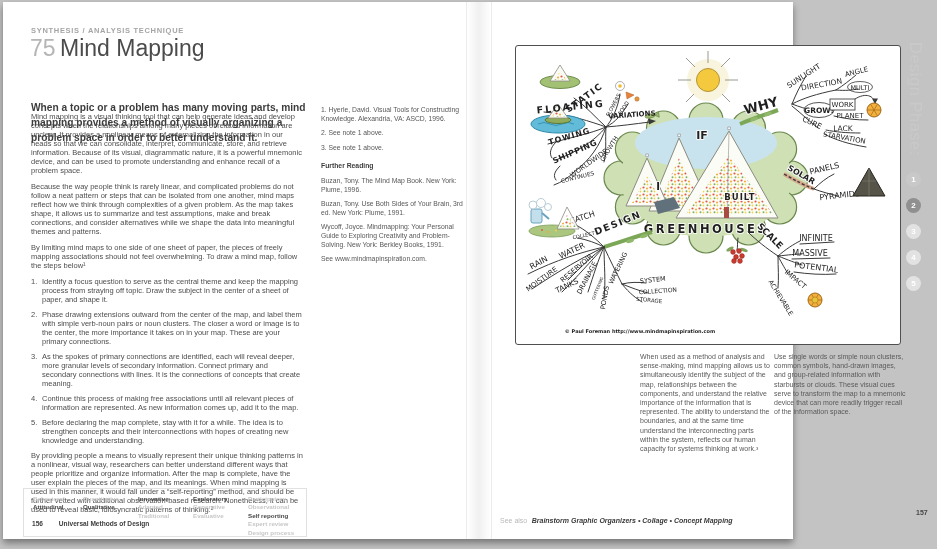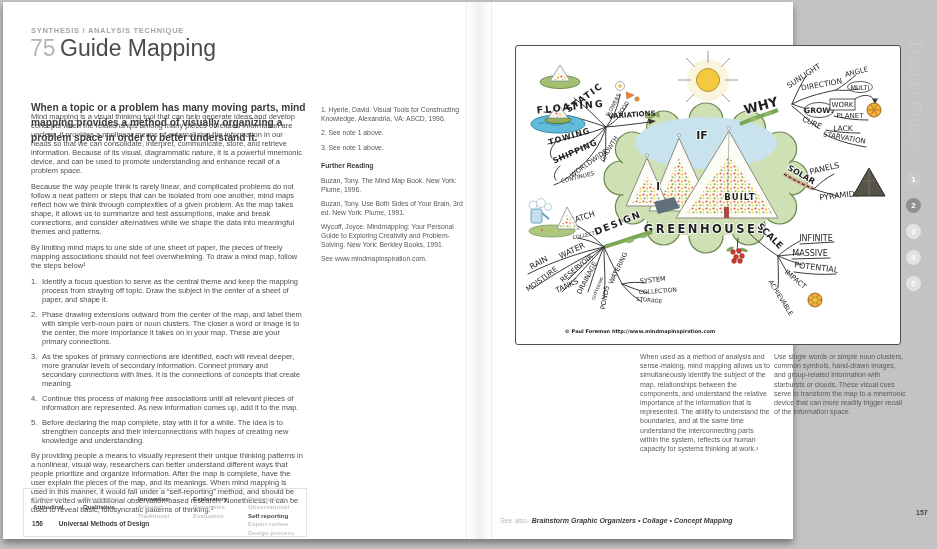--- a/index.html
+++ b/index.html
@@ -51,21 +51,21 @@
 </head>
 <body>
 
 <div class="screen">
  <div class="spread">
   <div class="gutter"></div>
 
   <div class="abs eyebrow" style="left:28px;top:24px;">SYNTHESIS / ANALYSIS TECHNIQUE</div>
   <div class="abs" style="left:27px;top:33px;">
     <span class="pg-num">75</span>
-    <span class="pg-title">Guide Mapping</span>
+    <span class="pg-title">Mind Mapping</span>
   </div>
   <div class="abs intro" style="left:28px;top:66px;width:278px;">When a topic or a problem has many moving parts, mind mapping provides a method of visually organizing a problem space in order to better understand it.</div>
 
   <div class="abs bodycol" style="left:28px;top:110px;width:273px;">
     <p>Mind mapping is a visual thinking tool that can help generate ideas and develop concepts when the relationships among many pieces of related information are unclear. It provides a nonlinear means of externalizing the information in our heads so that we can consolidate, interpret, communicate, store, and retrieve information. Because of its visual, diagrammatic nature, it is a powerful mnemonic device, and can be used to promote understanding and enhance recall of a problem space.</p>
     <p>Because the way people think is rarely linear, and complicated problems do not follow a neat pattern or steps that can be isolated from one another, mind maps reflect how we think through complexities of a given problem. As the map takes shape, it allows us to summarize and test assumptions, make and break connections, and consider alternatives while we shape the data into meaningful themes and patterns.</p>
     <p>By limiting mind maps to one side of one sheet of paper, the pieces of freely mapping associations should not feel overwhelming. To draw a mind map, follow the steps below¹</p>
     <div class="step">
       <span class="step-num">1.</span>
       <span class="step-text">Identify a focus question to serve as the central theme and keep the mapping process from straying off topic. Draw the subject in the center of a sheet of paper, and shape it.</span>

